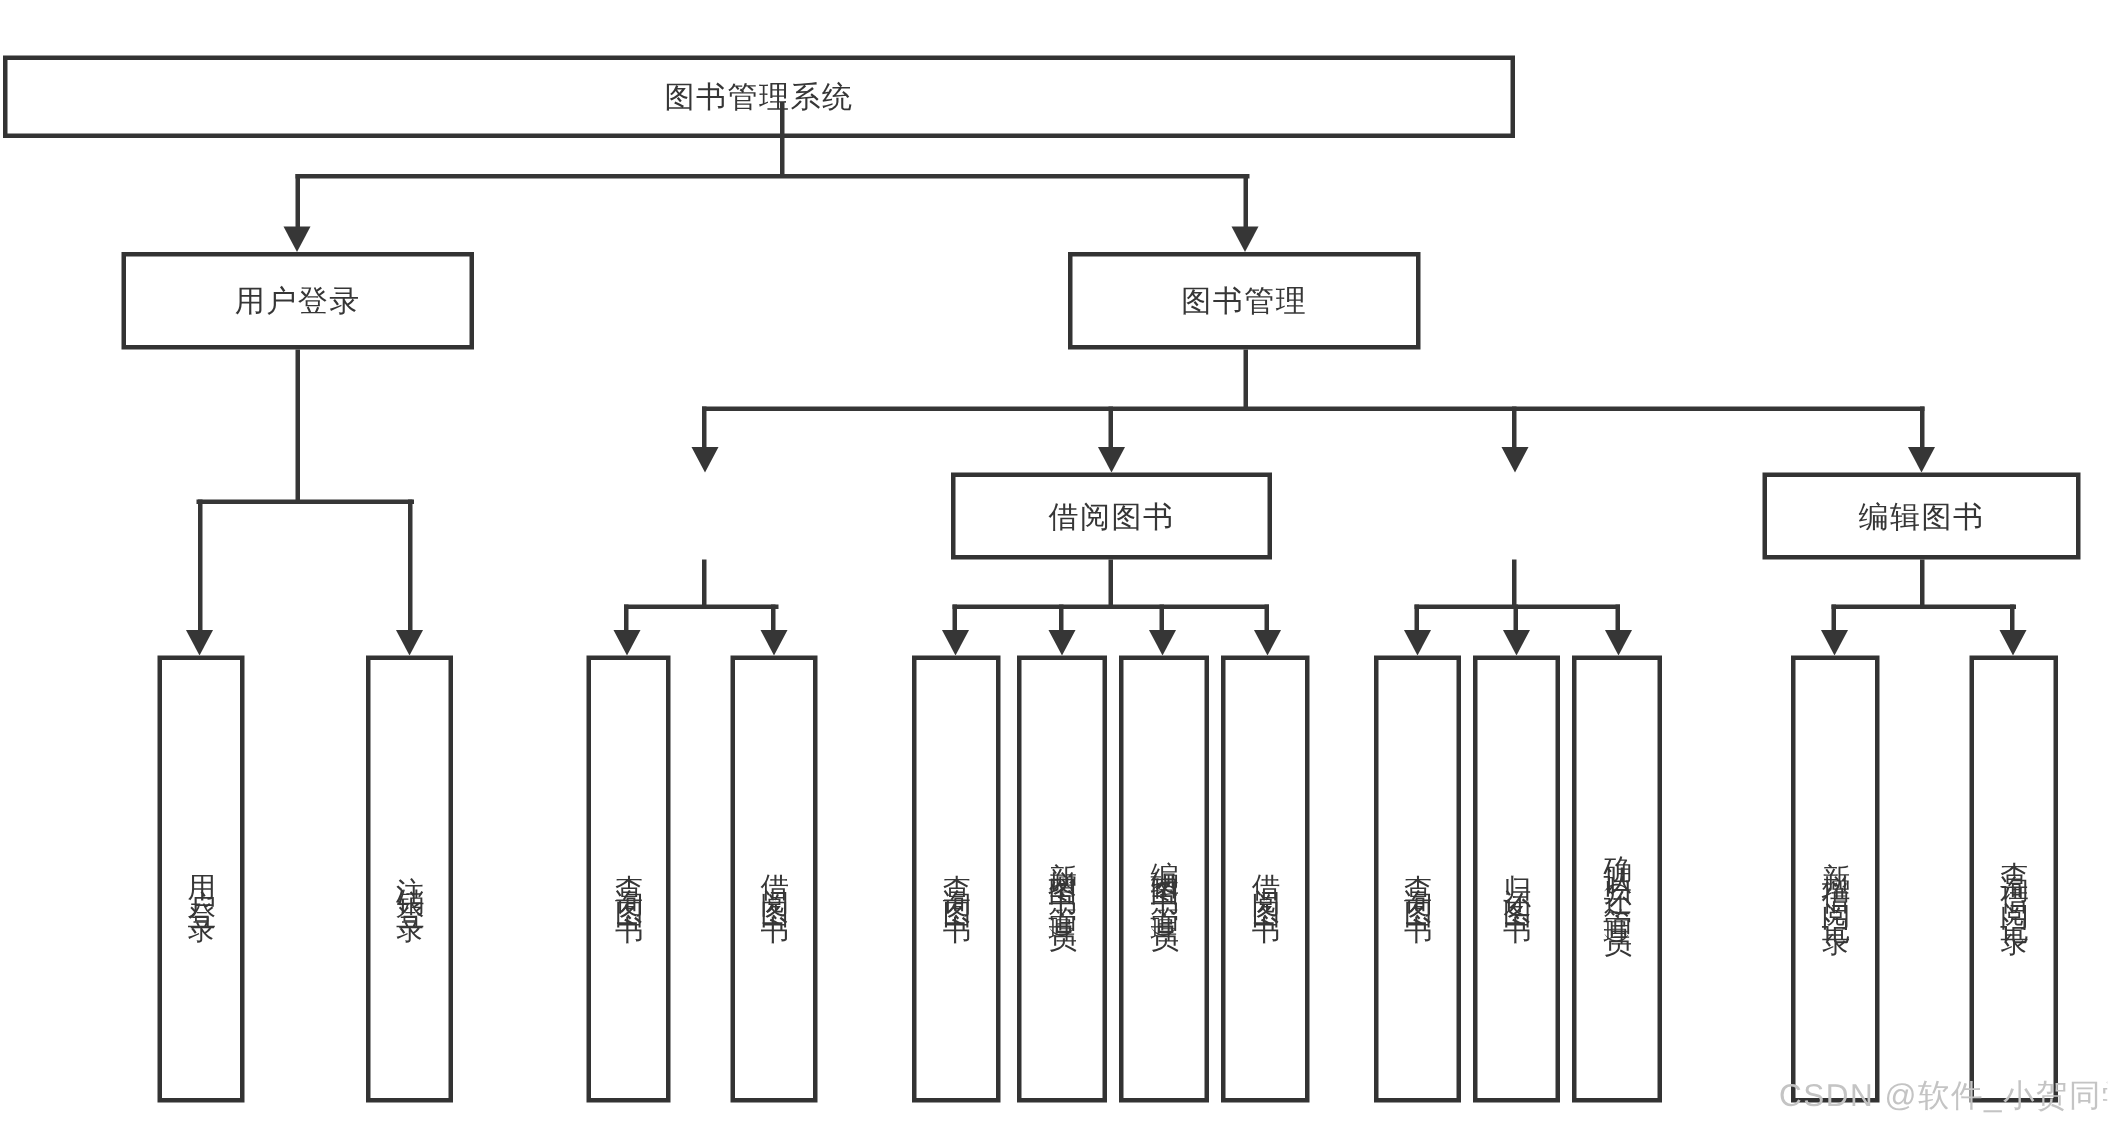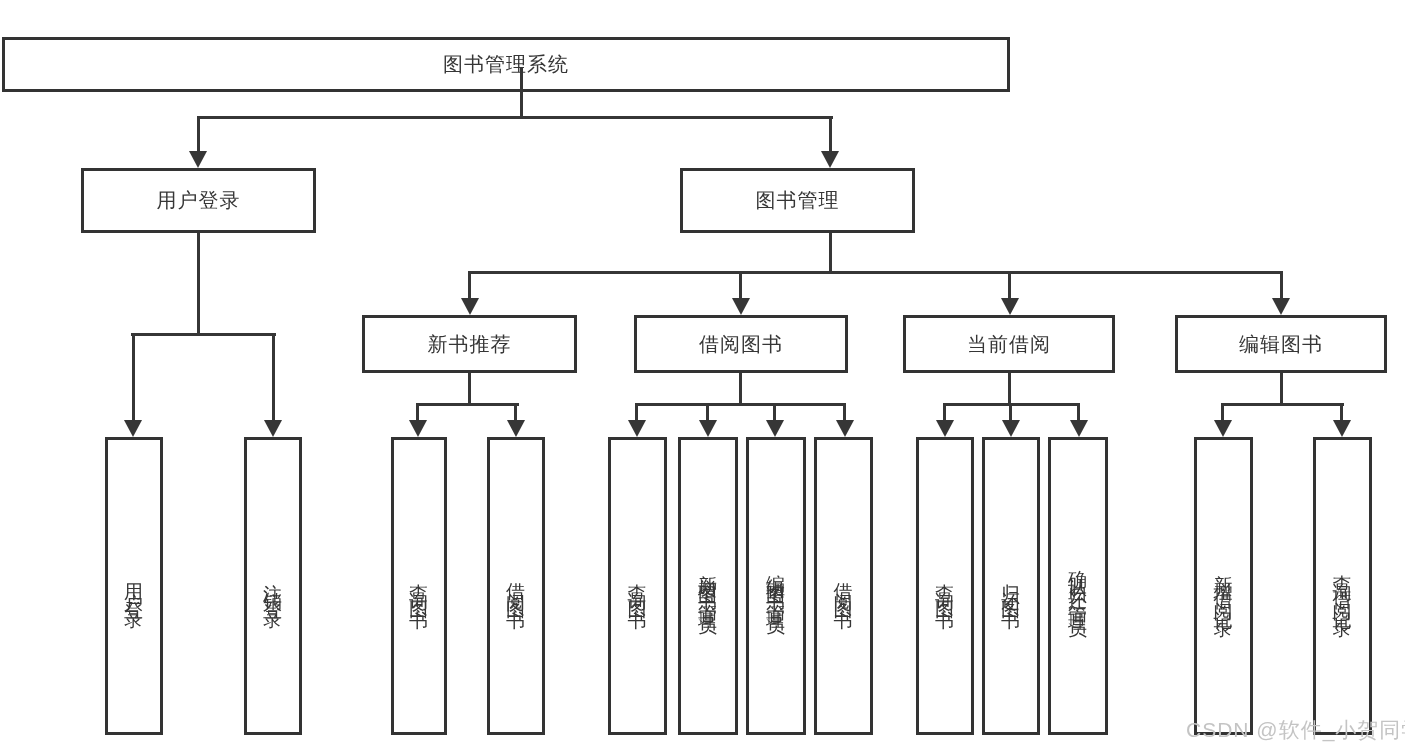--- a/index.html
+++ b/index.html
@@ -41,21 +41,21 @@
   <div class="ln" style="left:520px;top:68px;width:3px;height:50px;"></div>
   <div class="ln" style="left:197px;top:116px;width:636px;height:3px;"></div>
   <div class="ln" style="left:197px;top:116px;width:3px;height:38px;"></div>
   <div class="ah" style="left:189px;top:151px;"></div>
   <div class="ln" style="left:829px;top:116px;width:3px;height:38px;"></div>
   <div class="ah" style="left:821px;top:151px;"></div>
 
   <div class="nd" style="left:81px;top:168px;width:235px;height:65px;">
     <span>用户登录</span>
   </div>
-  <div class="nd" style="left:680px;top:168px;width:235px;height:65px;">
+  <div class="nd" style="left:712px;top:168px;width:235px;height:65px;">
     <span>图书管理</span>
   </div>
 
   <div class="ln" style="left:197px;top:233px;width:3px;height:102px;"></div>
   <div class="ln" style="left:131px;top:333px;width:145px;height:3px;"></div>
   <div class="ln" style="left:132px;top:333px;width:3px;height:88px;"></div>
   <div class="ah" style="left:124px;top:420px;"></div>
   <div class="ln" style="left:272px;top:333px;width:3px;height:88px;"></div>
   <div class="ah" style="left:264px;top:420px;"></div>
 
@@ -63,28 +63,22 @@
   <div class="ln" style="left:468px;top:271px;width:815px;height:3px;"></div>
   <div class="ln" style="left:468px;top:271px;width:3px;height:29px;"></div>
   <div class="ah" style="left:461px;top:298px;"></div>
   <div class="ln" style="left:739px;top:271px;width:3px;height:29px;"></div>
   <div class="ah" style="left:732px;top:298px;"></div>
   <div class="ln" style="left:1008px;top:271px;width:3px;height:29px;"></div>
   <div class="ah" style="left:1001px;top:298px;"></div>
   <div class="ln" style="left:1280px;top:271px;width:3px;height:29px;"></div>
   <div class="ah" style="left:1272px;top:298px;"></div>
 
-  <div class="nd" style="left:362px;top:315px;width:215px;height:58px;">
-    <span>新书推荐</span>
-  </div>
   <div class="nd" style="left:634px;top:315px;width:214px;height:58px;">
     <span>借阅图书</span>
-  </div>
-  <div class="nd" style="left:903px;top:315px;width:212px;height:58px;">
-    <span>当前借阅</span>
   </div>
   <div class="nd" style="left:1175px;top:315px;width:212px;height:58px;">
     <span>编辑图书</span>
   </div>
 
   <div class="ln" style="left:468px;top:373px;width:3px;height:33px;"></div>
   <div class="ln" style="left:416px;top:403px;width:103px;height:3px;"></div>
   <div class="ln" style="left:416px;top:403px;width:3px;height:22px;"></div>
   <div class="ah" style="left:409px;top:420px;"></div>
   <div class="ln" style="left:514px;top:403px;width:3px;height:22px;"></div>

